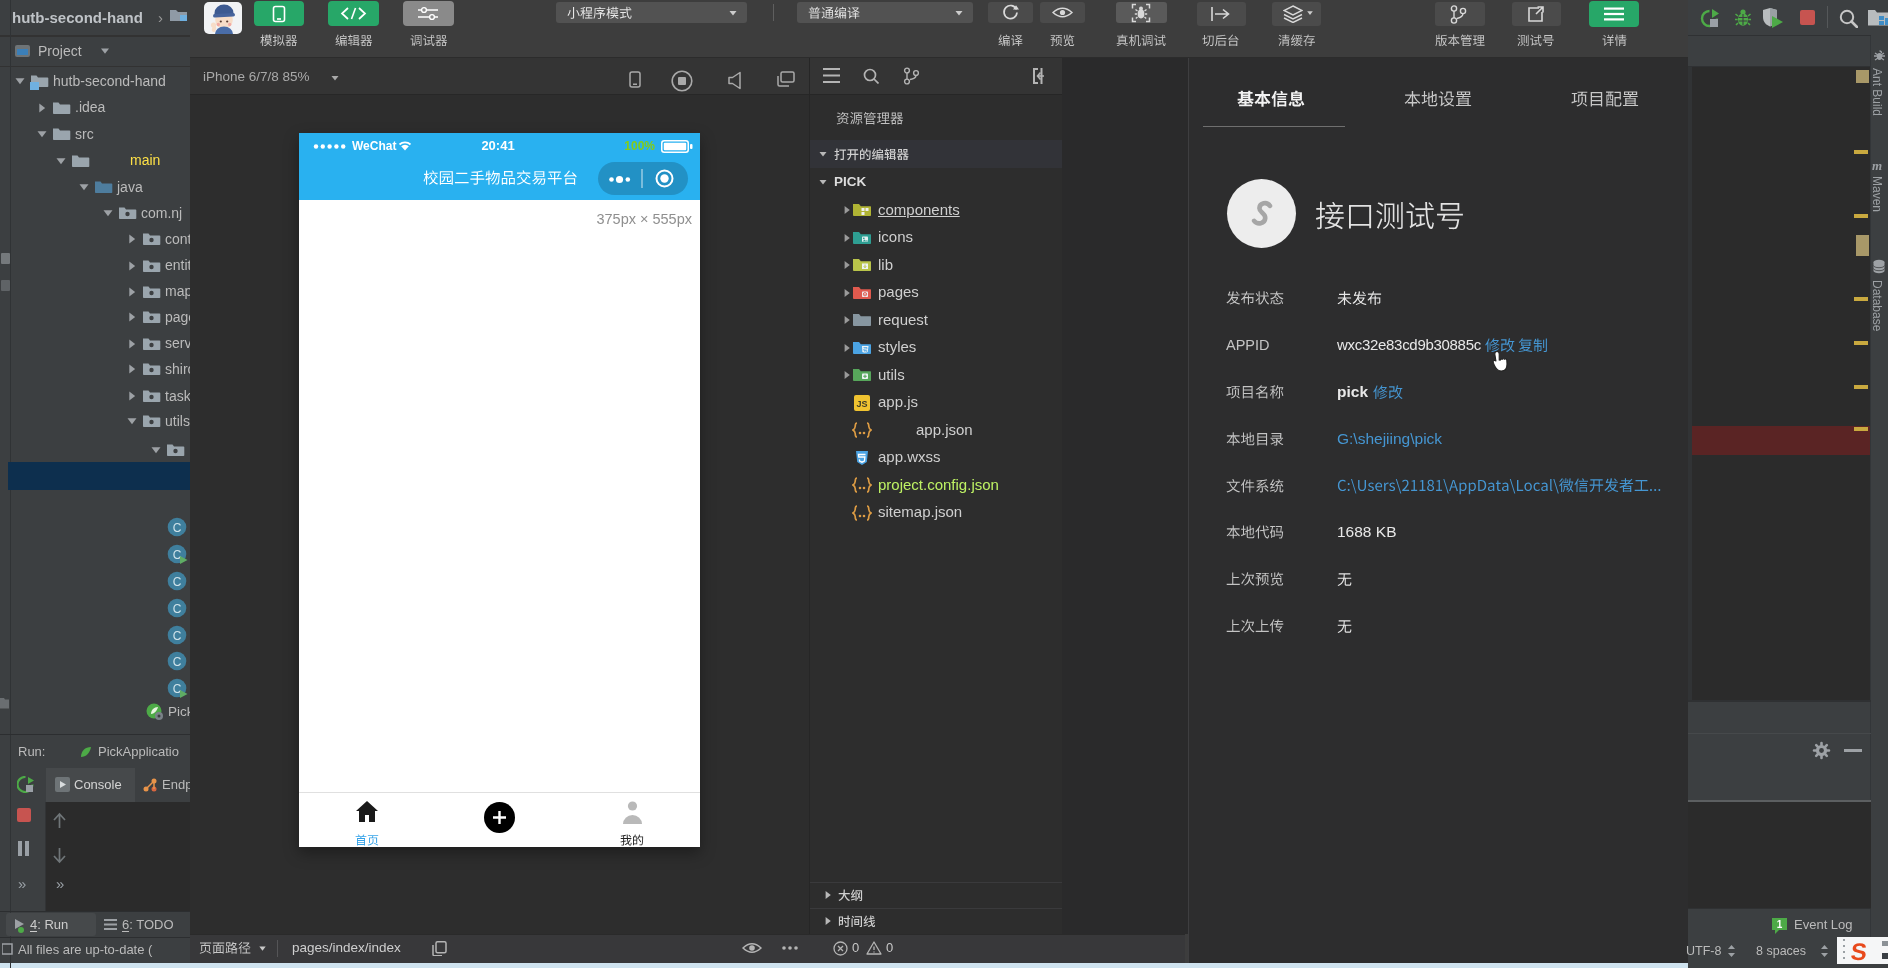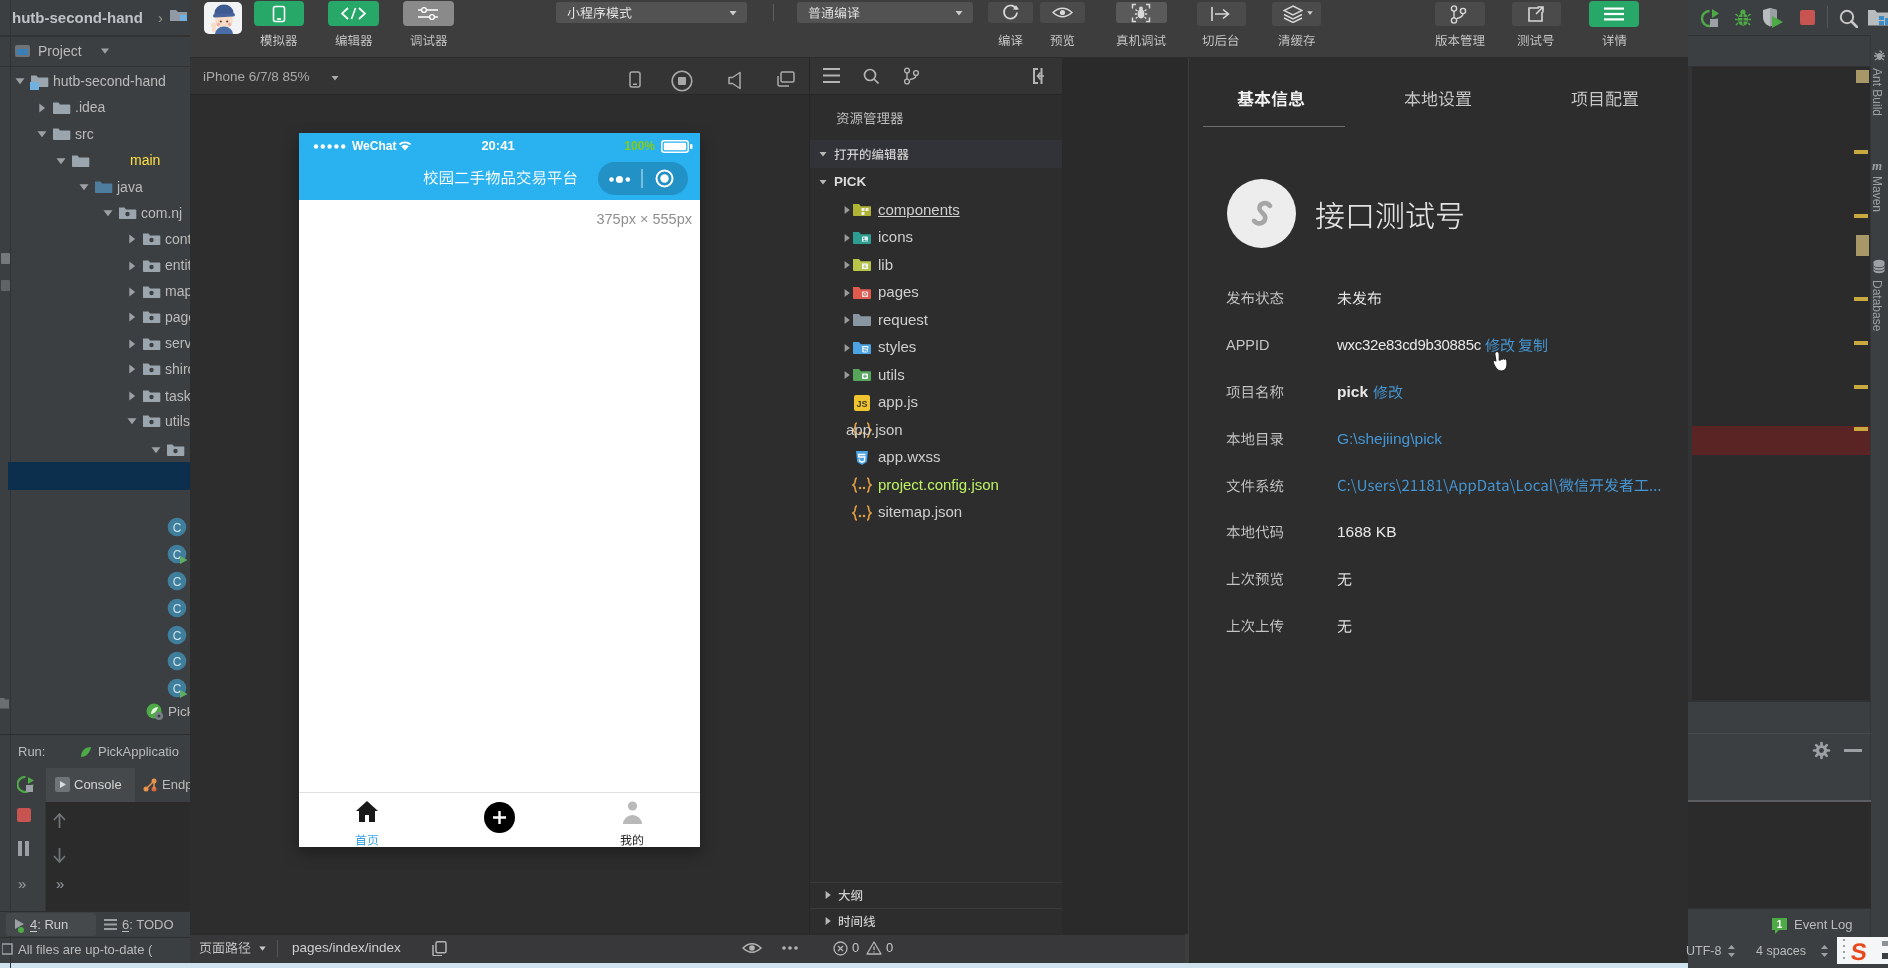--- a/index.html
+++ b/index.html
@@ -550,21 +550,21 @@
       <rect width="16" height="16" rx="2" fill="#f0c330"></rect>
       <text x="8" y="12" font-family="Liberation Sans" font-size="9" font-weight="bold" fill="#3a3a28" text-anchor="middle">JS</text>
     </svg>
 <div style="position:absolute;top:391.2px;font:400 15px 'Liberation Sans',sans-serif;color:#cfcfcf;line-height:22.5px;white-space:pre;left:878px;">app.js</div>
 <svg style="position:absolute;left:852px;top:422.0px" width="20" height="16" viewBox="0 0 20 16">
       <path d="M5 1 C3 1 3.4 3 3.2 4.5 C3 6.5 2.6 7 1 8 C2.6 9 3 9.5 3.2 11.5 C3.4 13 3 15 5 15" stroke="#dd9c44" stroke-width="1.7" fill="none"></path>
       <path d="M15 1 C17 1 16.6 3 16.8 4.5 C17 6.5 17.4 7 19 8 C17.4 9 17 9.5 16.8 11.5 C16.6 13 17 15 15 15" stroke="#dd9c44" stroke-width="1.7" fill="none"></path>
       <circle cx="8" cy="11" r="1.3" fill="#dd9c44"></circle>
       <circle cx="12" cy="11" r="1.3" fill="#dd9c44"></circle>
     </svg>
-<div style="position:absolute;top:418.8px;font:400 15px 'Liberation Sans',sans-serif;color:#cfcfcf;line-height:22.5px;white-space:pre;left:846px;">app.json</div>
+<div style="position:absolute;top:418.8px;font:400 15px 'Liberation Sans',sans-serif;color:#cfcfcf;line-height:22.5px;white-space:pre;left:916px;">app.json</div>
 <svg style="position:absolute;left:854px;top:449.5px" width="16" height="16" viewBox="0 0 16 16">
       <path d="M2 1 h12 l-1.2 11 l-4.8 3 l-4.8 -3 z" fill="#4ba3e3"></path>
       <path d="M11.5 4.5 h-7 l0.3 2.5 h6.1 l-0.5 4 l-2.4 1.2 l-2.4 -1.2 l-0.2 -1.7" stroke="#fff" stroke-width="1.3" fill="none"></path>
     </svg>
 <div style="position:absolute;top:446.2px;font:400 15px 'Liberation Sans',sans-serif;color:#cfcfcf;line-height:22.5px;white-space:pre;left:878px;">app.wxss</div>
 <svg style="position:absolute;left:852px;top:477.0px" width="20" height="16" viewBox="0 0 20 16">
       <path d="M5 1 C3 1 3.4 3 3.2 4.5 C3 6.5 2.6 7 1 8 C2.6 9 3 9.5 3.2 11.5 C3.4 13 3 15 5 15" stroke="#dd9c44" stroke-width="1.7" fill="none"></path>
       <path d="M15 1 C17 1 16.6 3 16.8 4.5 C17 6.5 17.4 7 19 8 C17.4 9 17 9.5 16.8 11.5 C16.6 13 17 15 15 15" stroke="#dd9c44" stroke-width="1.7" fill="none"></path>
       <circle cx="8" cy="11" r="1.3" fill="#dd9c44"></circle>
       <circle cx="12" cy="11" r="1.3" fill="#dd9c44"></circle>
@@ -770,21 +770,21 @@
 <div style="position:absolute;left:1688px;top:908px;width:183px;height:1px;background:#2f3133;"></div>
 <svg style="position:absolute;left:1770px;top:916px" width="19" height="18" viewBox="0 0 19 18">
       <path d="M2 2 h15 v12 h-8 l-4 4 v-4 h-3 z" fill="#4daa47"></path>
       <text x="9.5" y="12" font-family="Liberation Sans" font-size="10" font-weight="bold" fill="#fff" text-anchor="middle">1</text>
     </svg>
 <div style="position:absolute;top:915.2px;font:400 13px 'Liberation Sans',sans-serif;color:#bbbbbb;line-height:19.5px;white-space:pre;left:1794px;">Event Log</div>
 <div style="position:absolute;top:941.6px;font:400 12.5px 'Liberation Sans',sans-serif;color:#bbbbbb;line-height:18.8px;white-space:pre;left:1686px;">UTF-8</div>
 <svg style="position:absolute;left:1727px;top:945px" width="9" height="12" viewBox="0 0 9 12">
       <path d="M4.5 0 L8 4 H1 Z M4.5 12 L1 8 H8 Z" fill="#9da1a5"></path>
     </svg>
-<div style="position:absolute;top:941.6px;font:400 12.5px 'Liberation Sans',sans-serif;color:#bbbbbb;line-height:18.8px;white-space:pre;left:1756px;">4 spaces</div>
+<div style="position:absolute;top:941.6px;font:400 12.5px 'Liberation Sans',sans-serif;color:#bbbbbb;line-height:18.8px;white-space:pre;left:1756px;">8 spaces</div>
 <svg style="position:absolute;left:1820px;top:945px" width="9" height="12" viewBox="0 0 9 12">
       <path d="M4.5 0 L8 4 H1 Z M4.5 12 L1 8 H8 Z" fill="#9da1a5"></path>
     </svg>
 <div style="position:absolute;left:1837px;top:937px;width:51px;height:27px;background:#f5f6f7;"></div>
 <div style="position:absolute;left:1843px;top:939px;width:2px;height:24px;background:repeating-linear-gradient(#9aa0a4 0 2.5px,transparent 2.5px 6px)"></div>
 <div style="position:absolute;left:1851px;top:938px;width:24px;height:25px;font:900 24px 'Liberation Sans',sans-serif;color:#e8491c;transform:skewX(-6deg)">S</div>
 <div style="position:absolute;left:1882px;top:941px;width:6px;height:5px;background:#8b9196;"></div>
 <div style="position:absolute;left:1882px;top:953px;width:6px;height:6px;background:#3a3f44;"></div>
 <svg style="position:absolute;left:1px;top:253px" width="9" height="11" viewBox="0 0 9 11">
       <rect width="9" height="11" rx="1" fill="#75797c"></rect>

